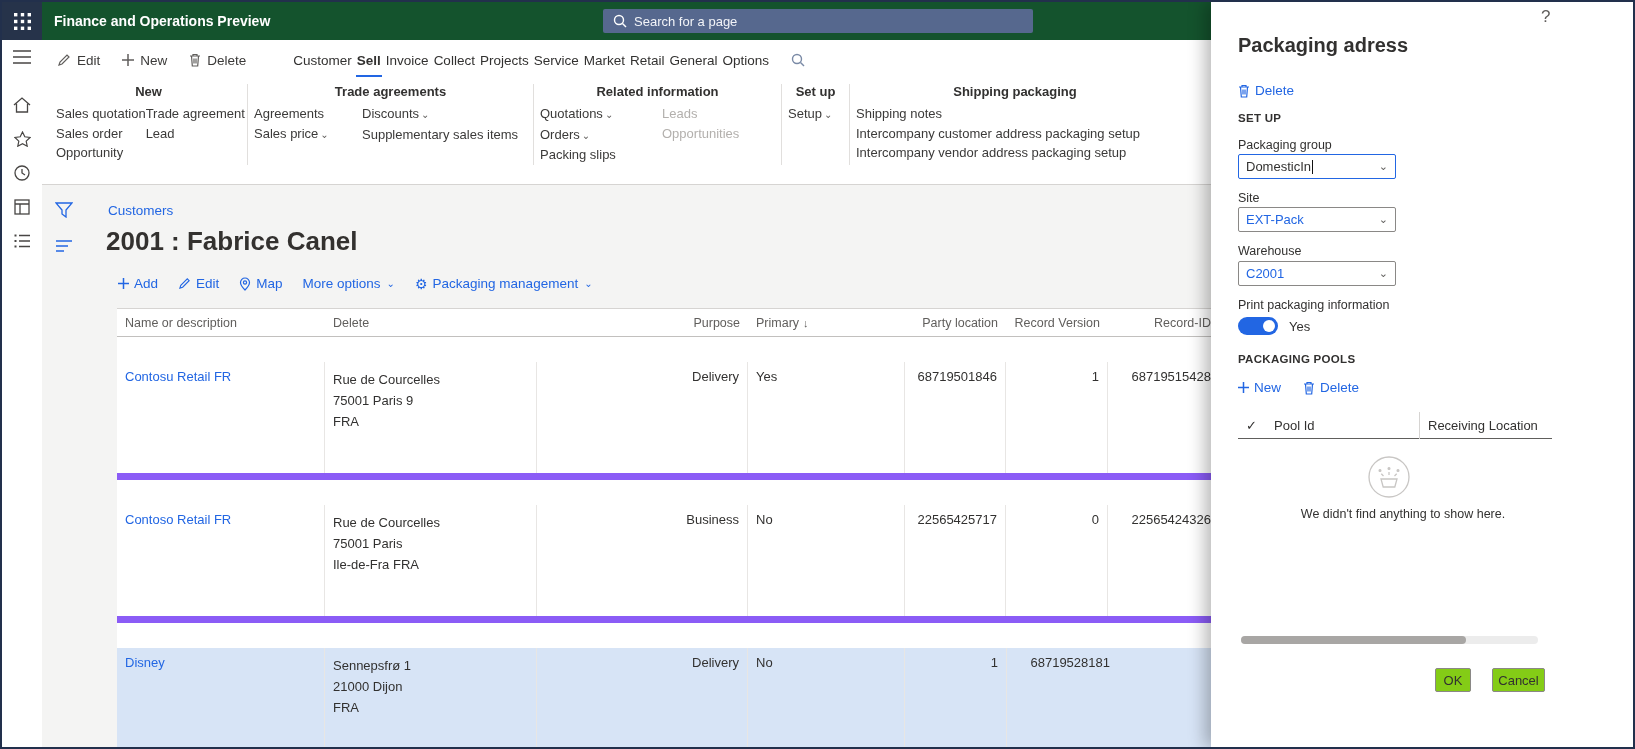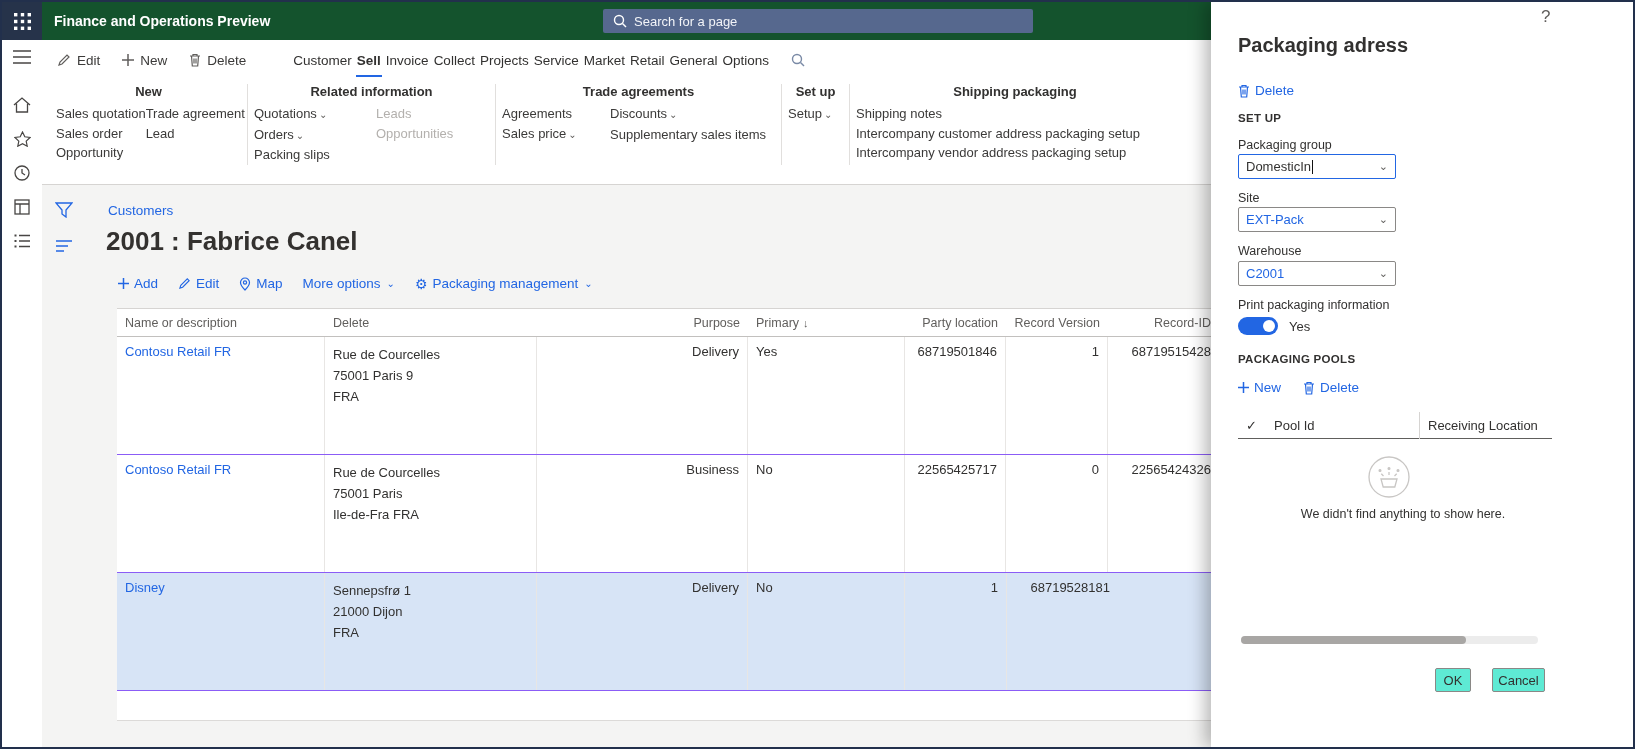--- a/index.html
+++ b/index.html
@@ -44,21 +44,21 @@
   .cmdbar { position:absolute; left:76px; top:90px; display:flex; align-items:center; gap:20px; }
   .cmd { display:flex; align-items:center; gap:5px; color:#2266E3; font-size:13.5px; cursor:pointer; }
   .cmd .chev { font-size:10px; margin-left:1px; }
   .gear-glyph { font-size:14px; line-height:1; }
 
   .grid { position:absolute; left:75px; top:122px; width:1102px; background:#fff; border-top:1px solid #d6d4d2; }
   .g-row { display:flex; }
   .g-head { border-bottom:1px solid #c2c0be; }
   .g-head .g-cell { color:#605e5c; font-size:12.5px; padding:7px 8px 6px; cursor:pointer; border-right:none; }
   .g-cell { padding:7px 8px; font-size:13px; color:#323130; border-right:1px solid #e8e6e4; }
-  .g-body .g-row { border-bottom:1px solid #8b5cf6; height:118px; }
+  .g-body .g-row { border-bottom:7px solid #8b5cf6; height:118px;margin-top:25px; }
   .g-body .g-row.selected { background:#d7e4f6; }
   .c-name { width:208px; }
   .c-addr { width:212px; }
   .c-purp { width:211px;text-align:right; }
   .c-prim { width:157px; }
   .c-party { width:101px; text-align:right; }
   .c-ver { width:102px; text-align:right; }
   .c-id { width:111px; text-align:right; border-right:none !important; }
   .name-link { color:#2266E3; cursor:pointer; }
   .addr-line { line-height:21px; }
@@ -87,21 +87,21 @@
   .pools-grid { position:absolute; left:27px; top:410px; width:314px; }
   .pools-head { display:flex; border-bottom:1px solid #605e5c; height:27px; align-items:center; }
   .pools-head .ph { font-size:13px; color:#323130; padding:0 8px; }
   .ph-check { width:28px; color:#605e5c; font-size:12px; cursor:pointer; }
   .ph-pool { width:154px; border-right:1px solid #d6d4d2; height:27px; line-height:27px; }
   .ph-recv { width:132px; }
   .empty-icon { position:absolute; left:155px; top:452px; }
   .empty-text { position:absolute; left:27px; top:505px; width:330px; text-align:center; font-size:12.5px; color:#323130; }
   .h-scroll { position:absolute; left:30px; top:634px; width:297px; height:8px; border-radius:4px; background:#ececec; }
   .h-thumb { position:absolute; left:0; top:0; width:225px; height:8px; border-radius:4px; background:#a8a6a4; cursor:grab; }
-  .fly-btn { position:absolute; top:666px; height:24px; border:1px solid #8a8886; border-radius:2px; background:#5eead4; font-size:13px; color:#323130; display:flex; align-items:center; justify-content:center; cursor:pointer; font-family:inherit; }
+  .fly-btn { position:absolute; top:666px; height:24px; border:1px solid #8a8886; border-radius:2px; background:#84cc16; font-size:13px; color:#323130; display:flex; align-items:center; justify-content:center; cursor:pointer; font-family:inherit; }
   .btn-ok { left:224px; width:36px; }
   .btn-cancel { left:281px; width:53px; }
 </style>
 </head>
 <body>
 
 <div class="screen">
 
   <header class="top-bar">
     <div class="waffle">
@@ -214,45 +214,45 @@
             <div class="ritem"><span>Sales order</span></div>
             <div class="ritem"><span>Opportunity</span></div>
           </div>
           <div class="rcol">
             <div class="ritem"><span>Trade agreement</span></div>
             <div class="ritem"><span>Lead</span></div>
           </div>
         </div>
       </div>
 
+      <div class="rgroup" style="width:286px">
+        <div class="rgroup-title">Trade agreements</div>
+        <div class="rgroup-cols">
+          <div class="rcol" style="width:108px">
+            <div class="ritem"><span>Agreements</span></div>
+            <div class="ritem"><span>Sales price</span><span class="chev">⌄</span></div>
+          </div>
+          <div class="rcol">
+            <div class="ritem"><span>Discounts</span><span class="chev">⌄</span></div>
+            <div class="ritem"><span>Supplementary sales items</span></div>
+          </div>
+        </div>
+      </div>
+
       <div class="rgroup" style="width:248px">
         <div class="rgroup-title">Related information</div>
         <div class="rgroup-cols">
           <div class="rcol" style="width:122px">
             <div class="ritem"><span>Quotations</span><span class="chev">⌄</span></div>
             <div class="ritem"><span>Orders</span><span class="chev">⌄</span></div>
             <div class="ritem"><span>Packing slips</span></div>
           </div>
           <div class="rcol">
             <div class="ritem disabled"><span>Leads</span></div>
             <div class="ritem disabled"><span>Opportunities</span></div>
-          </div>
-        </div>
-      </div>
-
-      <div class="rgroup" style="width:286px">
-        <div class="rgroup-title">Trade agreements</div>
-        <div class="rgroup-cols">
-          <div class="rcol" style="width:108px">
-            <div class="ritem"><span>Agreements</span></div>
-            <div class="ritem"><span>Sales price</span><span class="chev">⌄</span></div>
-          </div>
-          <div class="rcol">
-            <div class="ritem"><span>Discounts</span><span class="chev">⌄</span></div>
-            <div class="ritem"><span>Supplementary sales items</span></div>
           </div>
         </div>
       </div>
 
       <div class="rgroup" style="width:68px">
         <div class="rgroup-title">Set up</div>
         <div class="rgroup-cols">
           <div class="rcol">
             <div class="ritem"><span>Setup</span><span class="chev">⌄</span></div>
           </div>

